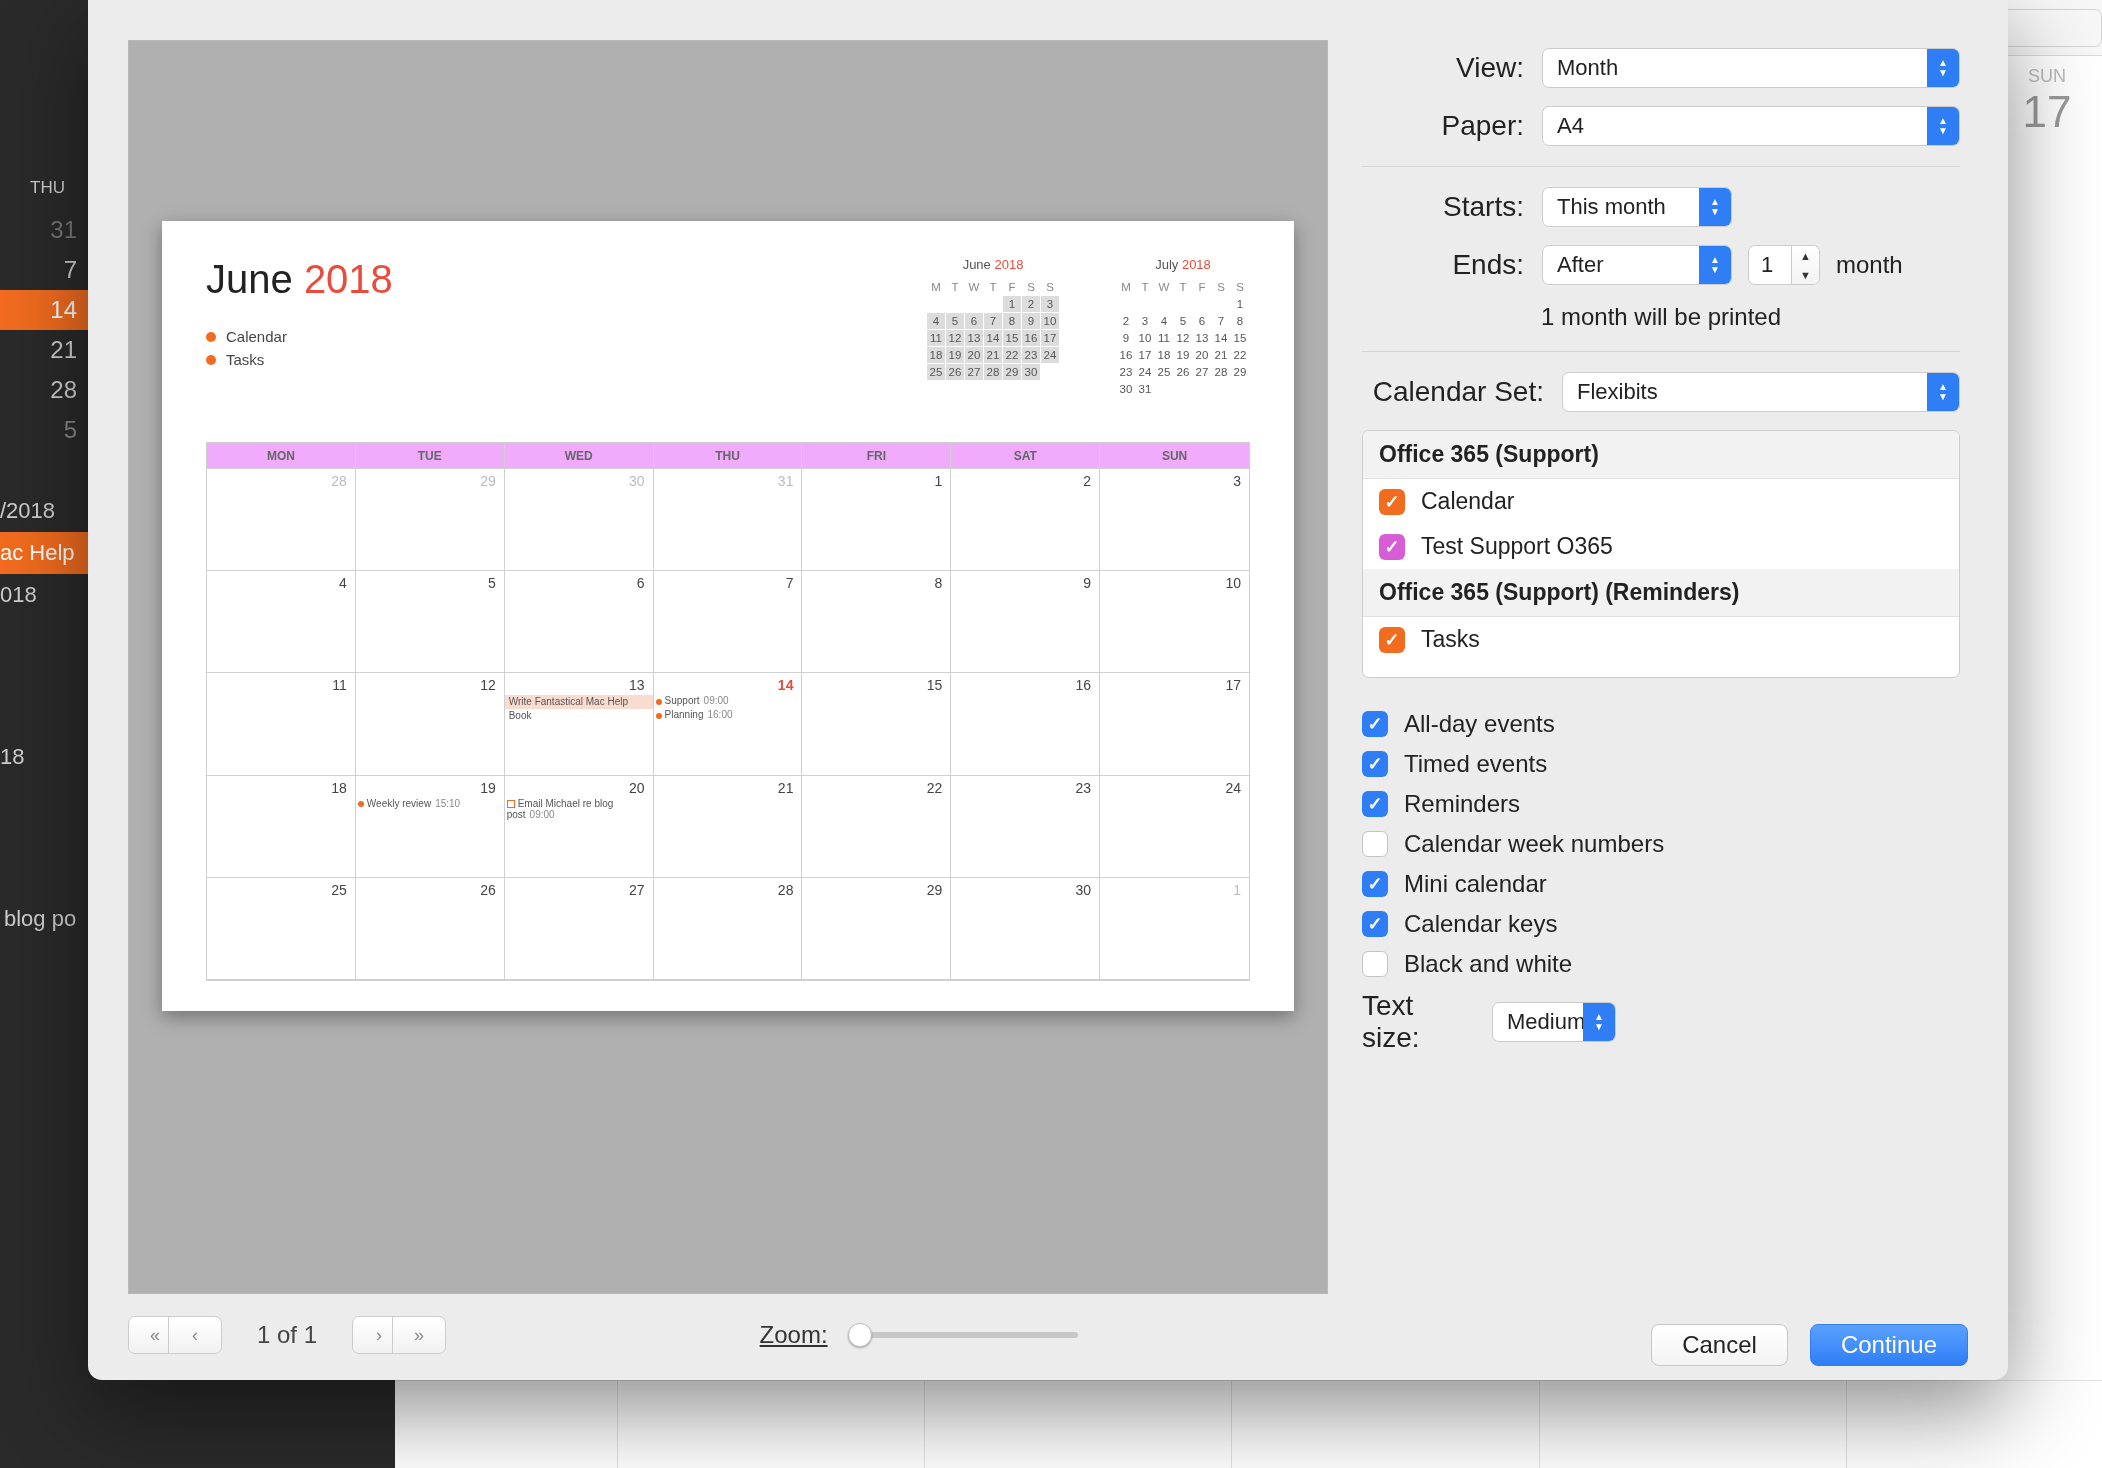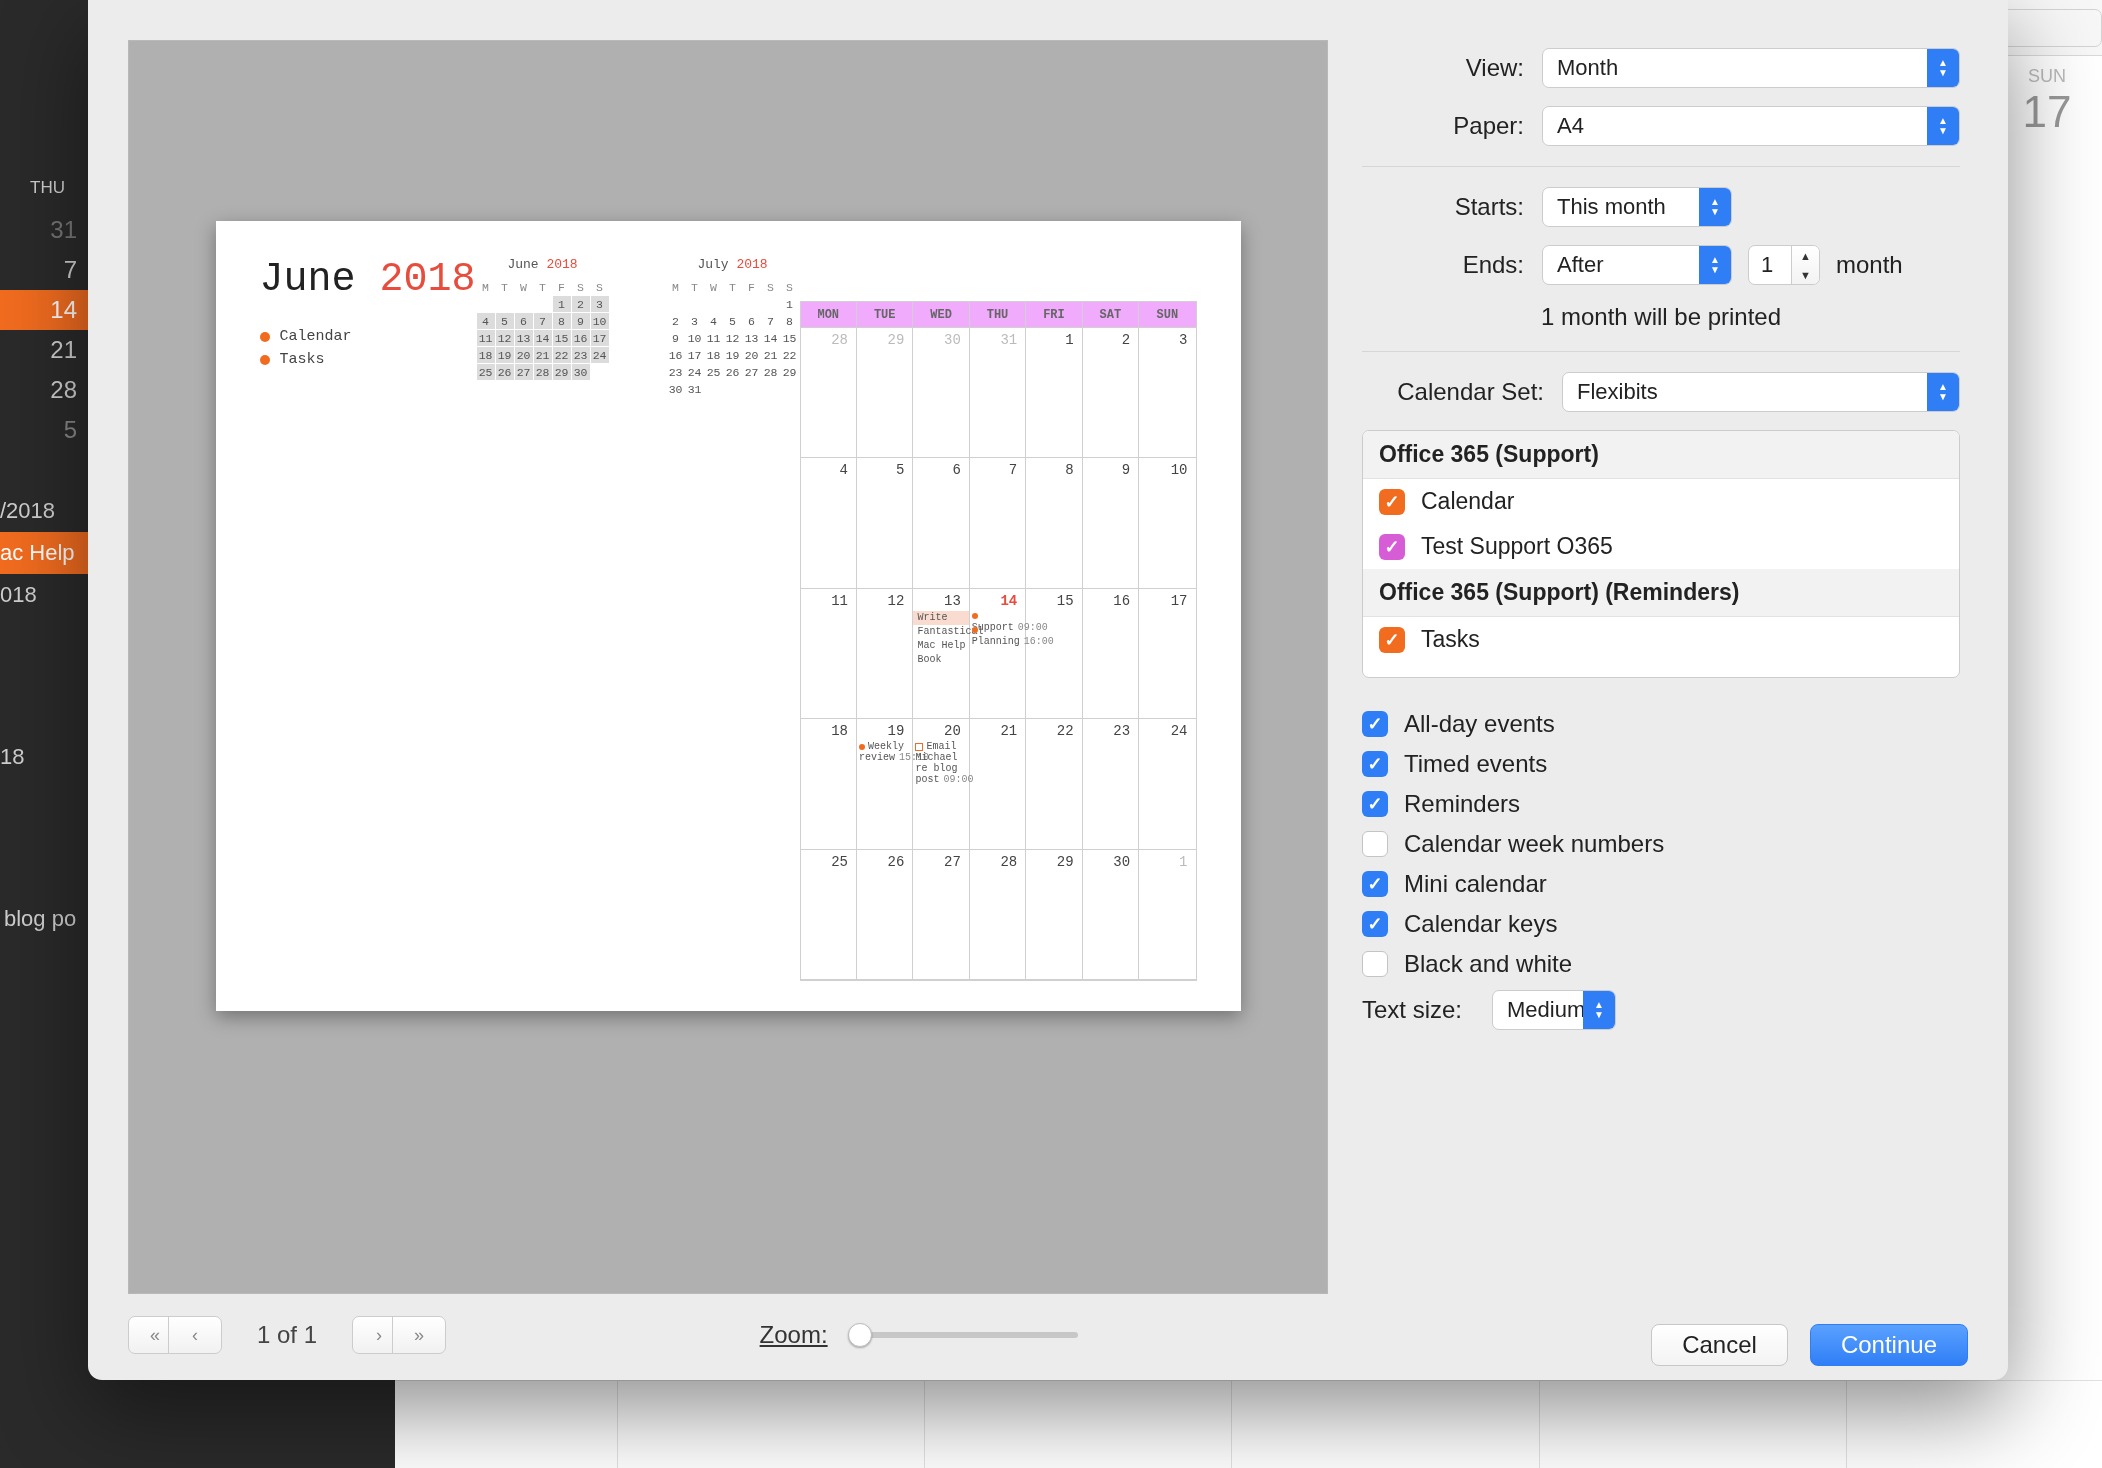--- a/index.html
+++ b/index.html
@@ -43,21 +43,21 @@
 
   
   .sheet { position:absolute; left:88px; top:0; width:1920px; height:1380px;
     background:#ececec; border-radius:0 0 14px 14px; box-shadow:0 30px 90px rgba(0,0,0,.45); display:flex; flex-direction:column; }
 
   .sheet-main { flex:1; display:flex; padding:40px 40px 10px 40px; gap:34px; min-height:0; }
 
   
   .preview-wrap { width:1200px; display:flex; flex-direction:column; }
   .preview-box { flex:1; border:1px solid #b8b8b8; background:#b0b0b0; display:flex; align-items:flex-start; justify-content:center; padding:180px 24px 180px 24px; }
-  .page { width:1025px; height:790px; background:#fff; box-shadow:0 6px 18px rgba(0,0,0,.35); padding:36px 44px 30px 44px; display:flex; flex-direction:row;font-family:Liberation Mono, monospace; }
+  .page { width:1132px; height:790px; background:#fff; box-shadow:0 6px 18px rgba(0,0,0,.35); padding:36px 44px 30px 44px; display:flex; flex-direction:column; }
   .page-hdr { display:flex; justify-content:space-between; align-items:flex-start; }
   .page-title { font-size:40px; color:#222; }
   .page-title .yr { color:#e74c3c; }
   .page-keys { margin-top:26px; font-size:15px; color:#444; }
   .page-keys .key { display:flex; align-items:center; gap:10px; margin-bottom:6px; }
   .dot { width:10px; height:10px; border-radius:50%; }
   .dot.orange { background:#f26c1f; }
 
   .mini-cals { display:flex; gap:56px; }
   .mini-cal { font-size:11.5px; color:#555; }
@@ -79,21 +79,21 @@
   .big-grid .c.today .dn { color:#e74c3c; font-weight:600; }
   .ev { position:absolute; left:2px; right:2px; font-size:10px; color:#555; }
   .ev .t { color:#888; margin-left:4px; }
   .ev.bar { background:#f9dccf; height:14px; line-height:14px; padding-left:4px; left:0; right:0; }
   .ev .edot { width:6px;height:6px;border-radius:50%;display:inline-block;margin-right:3px;vertical-align:middle;background:#f26c1f; }
   .ev .ebox { width:8px;height:8px;border:1px solid #f26c1f;display:inline-block;margin-right:3px;vertical-align:middle; }
 
   
   .settings { flex:1; padding:8px 8px 0 0; }
   .row { display:flex; align-items:center; margin-bottom:18px; }
-  .row .lab { width:180px; text-align:right; font-size:24px; color:#222; padding-right:18px; }
+  .row .lab { width:180px; text-align:right; font-size:28px; color:#222; padding-right:18px; }
   .select { flex:1; height:40px; background:#fff; border:1px solid #ccc; border-radius:7px;
     display:flex; align-items:center; padding-left:14px; font-size:22px; position:relative; }
   .select.sm { flex:none; width:190px; }
   .select.xs { flex:none; width:124px; }
   .stepper-arrows { position:absolute; right:0; top:0; bottom:0; width:28px; border-left:1px solid #ccc;
     display:flex; flex-direction:column; background:linear-gradient(#fff,#f3f3f3); border-radius:0 6px 6px 0; }
   .stepper-arrows span { flex:1; display:flex; align-items:center; justify-content:center; font-size:11px; color:#333; }
   .select-arrows { position:absolute; right:0; top:0; bottom:0; width:32px; background:#2f7ef6;
     border-radius:0 6px 6px 0; display:flex; flex-direction:column; align-items:center; justify-content:center; color:#fff; }
   .select-arrows::before { content:"▲"; font-size:10px; line-height:10px; }

